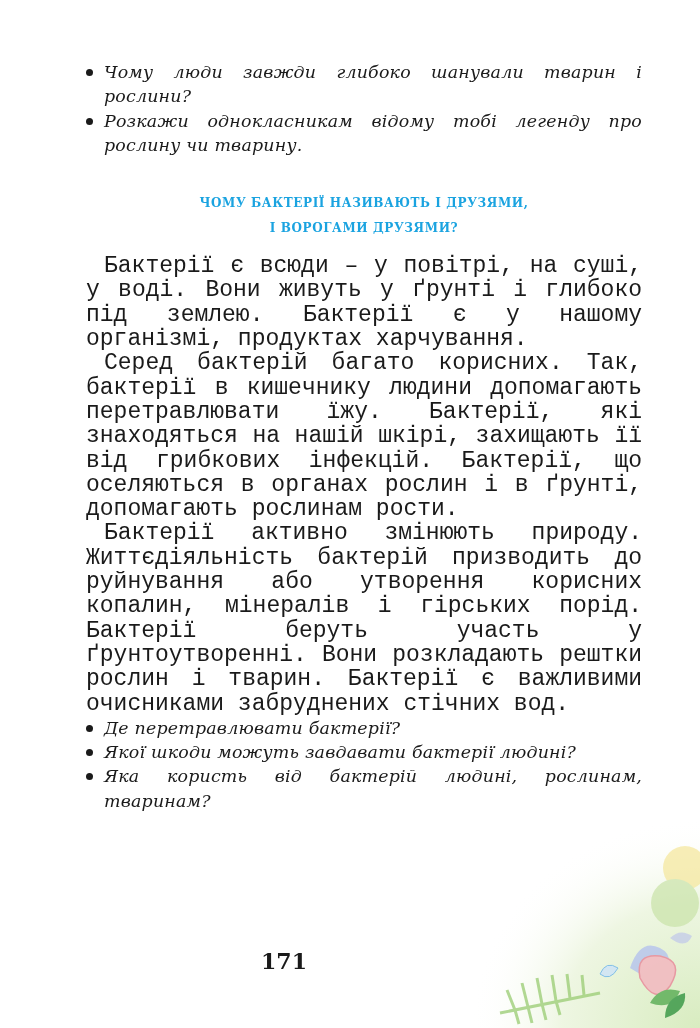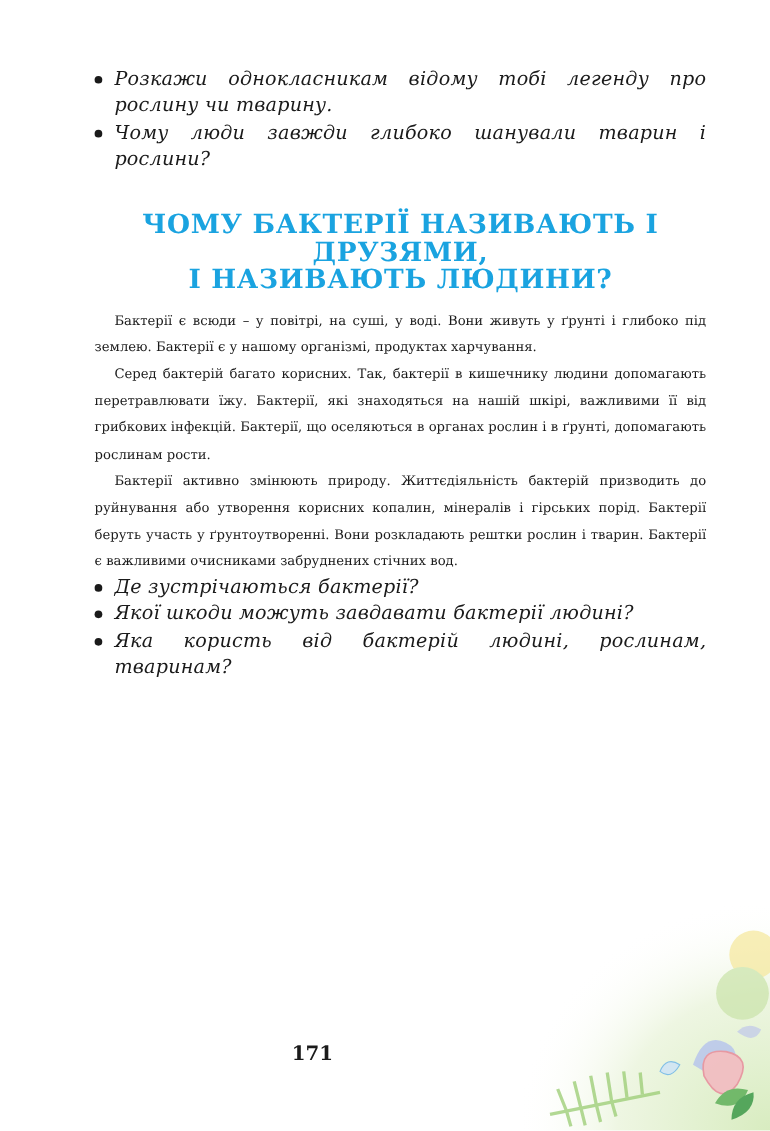--- a/index.html
+++ b/index.html
@@ -12,56 +12,57 @@
     ul.q li {
       position: relative; padding-left: 18px; font-style: italic;
       font-size: 17.4px; line-height: 24.3px; text-align: justify; text-align-last: left;
       letter-spacing: 0.2px;
     }
     ul.q li .dot {
       position: absolute; left: 0; top: 9px; width: 7px; height: 7px; border-radius: 50%; background: #1a1a1a;
     }
     .title {
       margin-top: 34px; color: #1aa3e0; font-weight: bold; text-align: center;
-      font-size: 24px; line-height: 25px; letter-spacing: 0.6px;
+      font-size: 12px; line-height: 25px; letter-spacing: 0.6px;
     }
     .body { margin-top: 13px; }
     .body p {
-      margin: 0; text-indent: 18px; font-size: 12px; line-height: 24.3px;
+      margin: 0; text-indent: 18px; font-size: 23px; line-height: 24.3px;
       text-align: justify;
+      font-family: Liberation Mono, monospace;
     }
     .q2 { margin-top: 16px; }
     .pagenum {
       position: absolute; left: 0; width: 568px; top: 948px; text-align: center;
-      font-weight: bold; font-size: 18px; color: #1a1a1a;
+      font-weight: bold; font-size: 22px; color: #1a1a1a;
     }
     .deco { position: absolute; right: 0; bottom: 0; width: 230px; height: 210px; }
   </style>
 </head>
 <body>
 
 <div class="page">
   <ul class="q">
+    <li><span class="dot"></span><span>Чому люди завжди глибоко шанували тварин і рослини?</span></li>
     <li><span class="dot"></span><span>Розкажи однокласникам відому тобі легенду про рослину чи тварину.</span></li>
-    <li><span class="dot"></span><span>Чому люди завжди глибоко шанували тварин і рослини?</span></li>
   </ul>
 
   <div class="title">
     <div>ЧОМУ БАКТЕРІЇ НАЗИВАЮТЬ І ДРУЗЯМИ,</div>
-    <div>І НАЗИВАЮТЬ ЛЮДИНИ?</div>
+    <div>І ВОРОГАМИ ДРУЗЯМИ?</div>
   </div>
 
   <div class="body">
     <p>Бактерії є всюди – у повітрі, на суші, у воді. Вони живуть у ґрунті і глибоко під землею. Бактерії є у нашому організмі, продуктах харчування.</p>
-    <p>Серед бактерій багато корисних. Так, бактерії в кишечнику людини допомагають перетравлювати їжу. Бактерії, які знаходяться на нашій шкірі, важливими її від грибкових інфекцій. Бактерії, що оселяються в органах рослин і в ґрунті, допомагають рослинам рости.</p>
+    <p>Серед бактерій багато корисних. Так, бактерії в кишечнику людини допомагають перетравлювати їжу. Бактерії, які знаходяться на нашій шкірі, захищають її від грибкових інфекцій. Бактерії, що оселяються в органах рослин і в ґрунті, допомагають рослинам рости.</p>
     <p>Бактерії активно змінюють природу. Життєдіяльність бактерій призводить до руйнування або утворення корисних копалин, мінералів і гірських порід. Бактерії беруть участь у ґрунтоутворенні. Вони розкладають рештки рослин і тварин. Бактерії є важливими очисниками забруднених стічних вод.</p>
   </div>
 
   <ul class="q q2">
-    <li><span class="dot"></span><span>Де зустрічаються бактерії?</span></li>
+    <li><span class="dot"></span><span>Де перетравлювати бактерії?</span></li>
     <li><span class="dot"></span><span>Якої шкоди можуть завдавати бактерії людині?</span></li>
     <li><span class="dot"></span><span>Яка користь від бактерій людині, рослинам, тваринам?</span></li>
   </ul>
 </div>
 
 <div class="pagenum">171</div>
 
 <svg class="deco" viewBox="0 0 230 210">
   <defs>
     <radialGradient id="glow" cx="1" cy="1" r="1">

